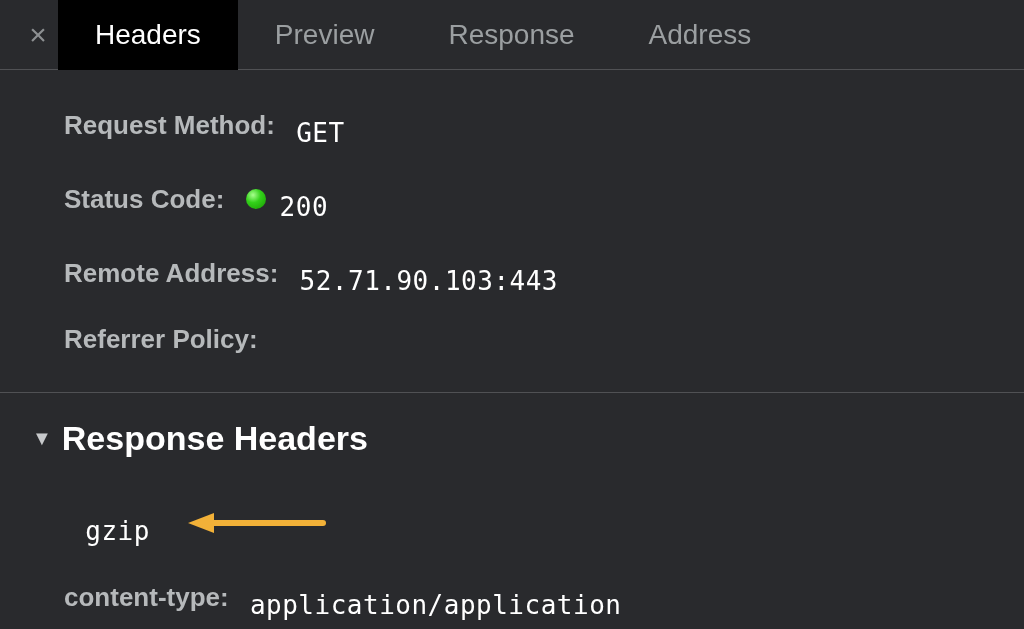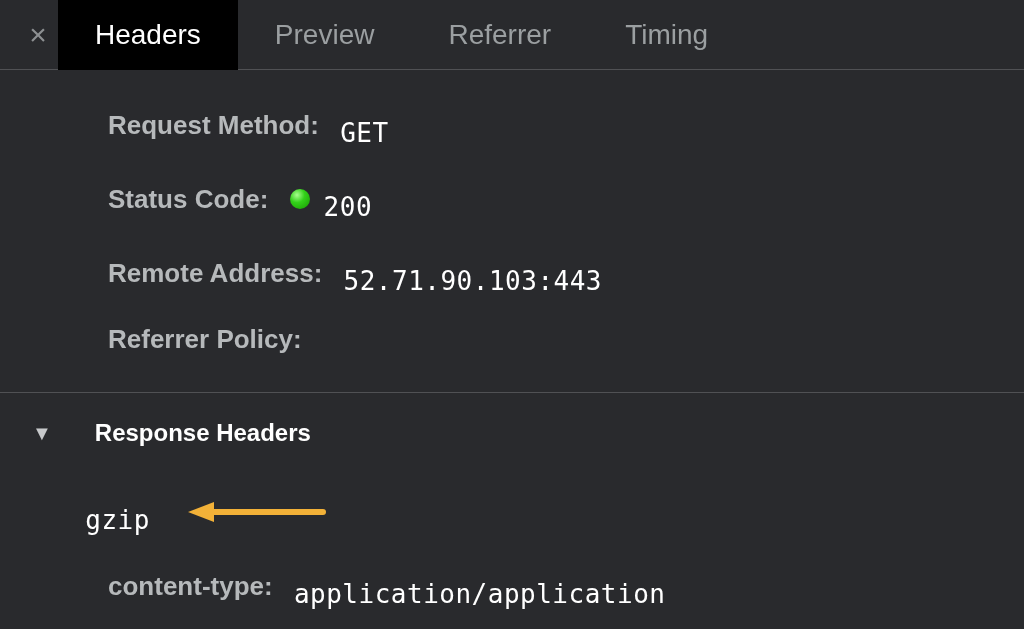--- a/index.html
+++ b/index.html
@@ -50,21 +50,20 @@
     }
     .row {
       display: flex;
       align-items: center;
       padding: 12px 0;
       line-height: 34px;
     }
     .label {
       font-weight: 700;
       color: #b6b9bb;
-      margin-left: 44px;
     }
     .colon {
       font-weight: 700;
       margin-right: 14px;
     }
     .value {
       font-family: Menlo, Consolas, monospace;
       color: #fff;
       font-size: 26px;
       letter-spacing: 0.5px;
@@ -91,22 +90,21 @@
       padding: 8px 0 6px 0;
     }
     .triangle {
       color: #c7c9cb;
       font-size: 20px;
       margin-right: 10px;
     }
     .section-title {
       font-weight: 700;
       color: #fff;
-      font-size: 24px;
-      margin-left: 33px;
+      font-size: 34px;
     }
     .header-list {
       padding-left: 32px;
       padding-top: 22px;
     }
     .header-row {
       display: flex;
       align-items: center;
       padding: 12px 0;
       line-height: 34px;
@@ -124,22 +122,22 @@
       left: 0;
     }
   </style>
 </head>
 <body>
 
 <div class="tab-bar">
   <span class="close-btn">×</span>
   <span class="tab active">Headers</span>
   <span class="tab">Preview</span>
-  <span class="tab">Referrer</span>
-  <span class="tab">Timing</span>
+  <span class="tab">Response</span>
+  <span class="tab">Address</span>
 </div>
 
 <div class="general-section">
   <div class="row">
     <span class="label">Request Method:</span>
     <span class="colon">&nbsp;</span>
     <span class="value">GET</span>
   </div>
   <div class="row">
     <span class="label">Status Code:</span>

